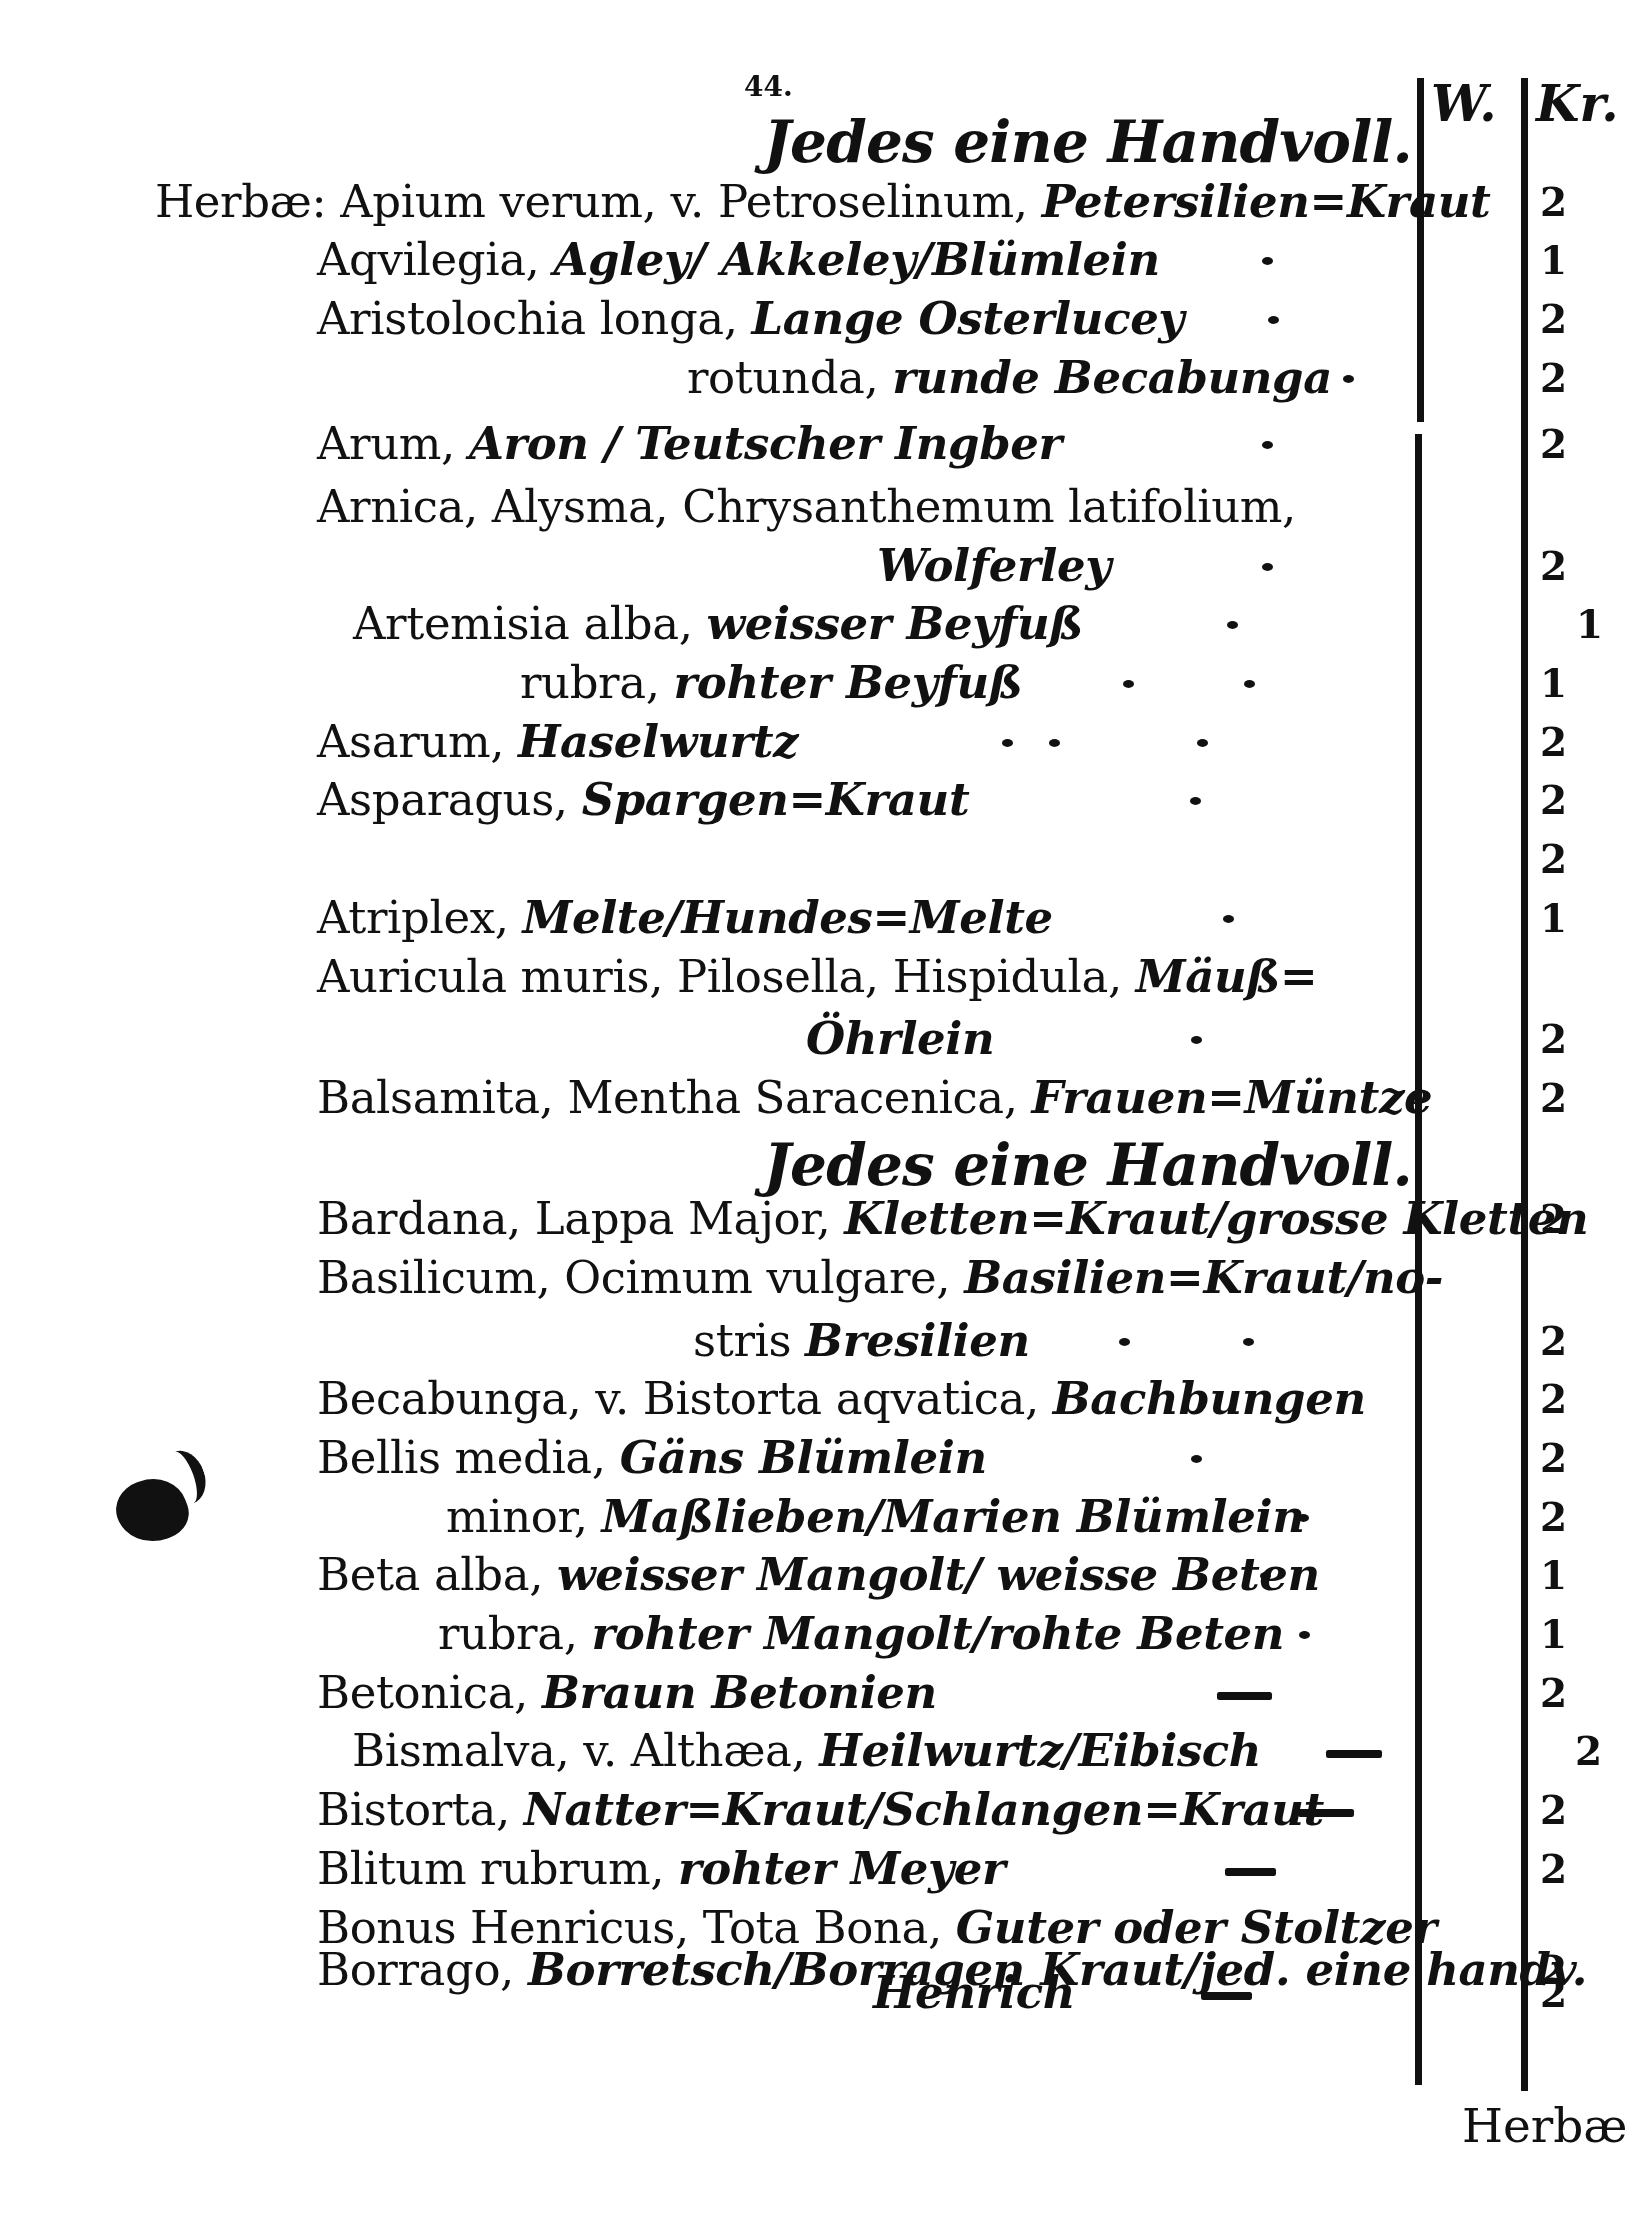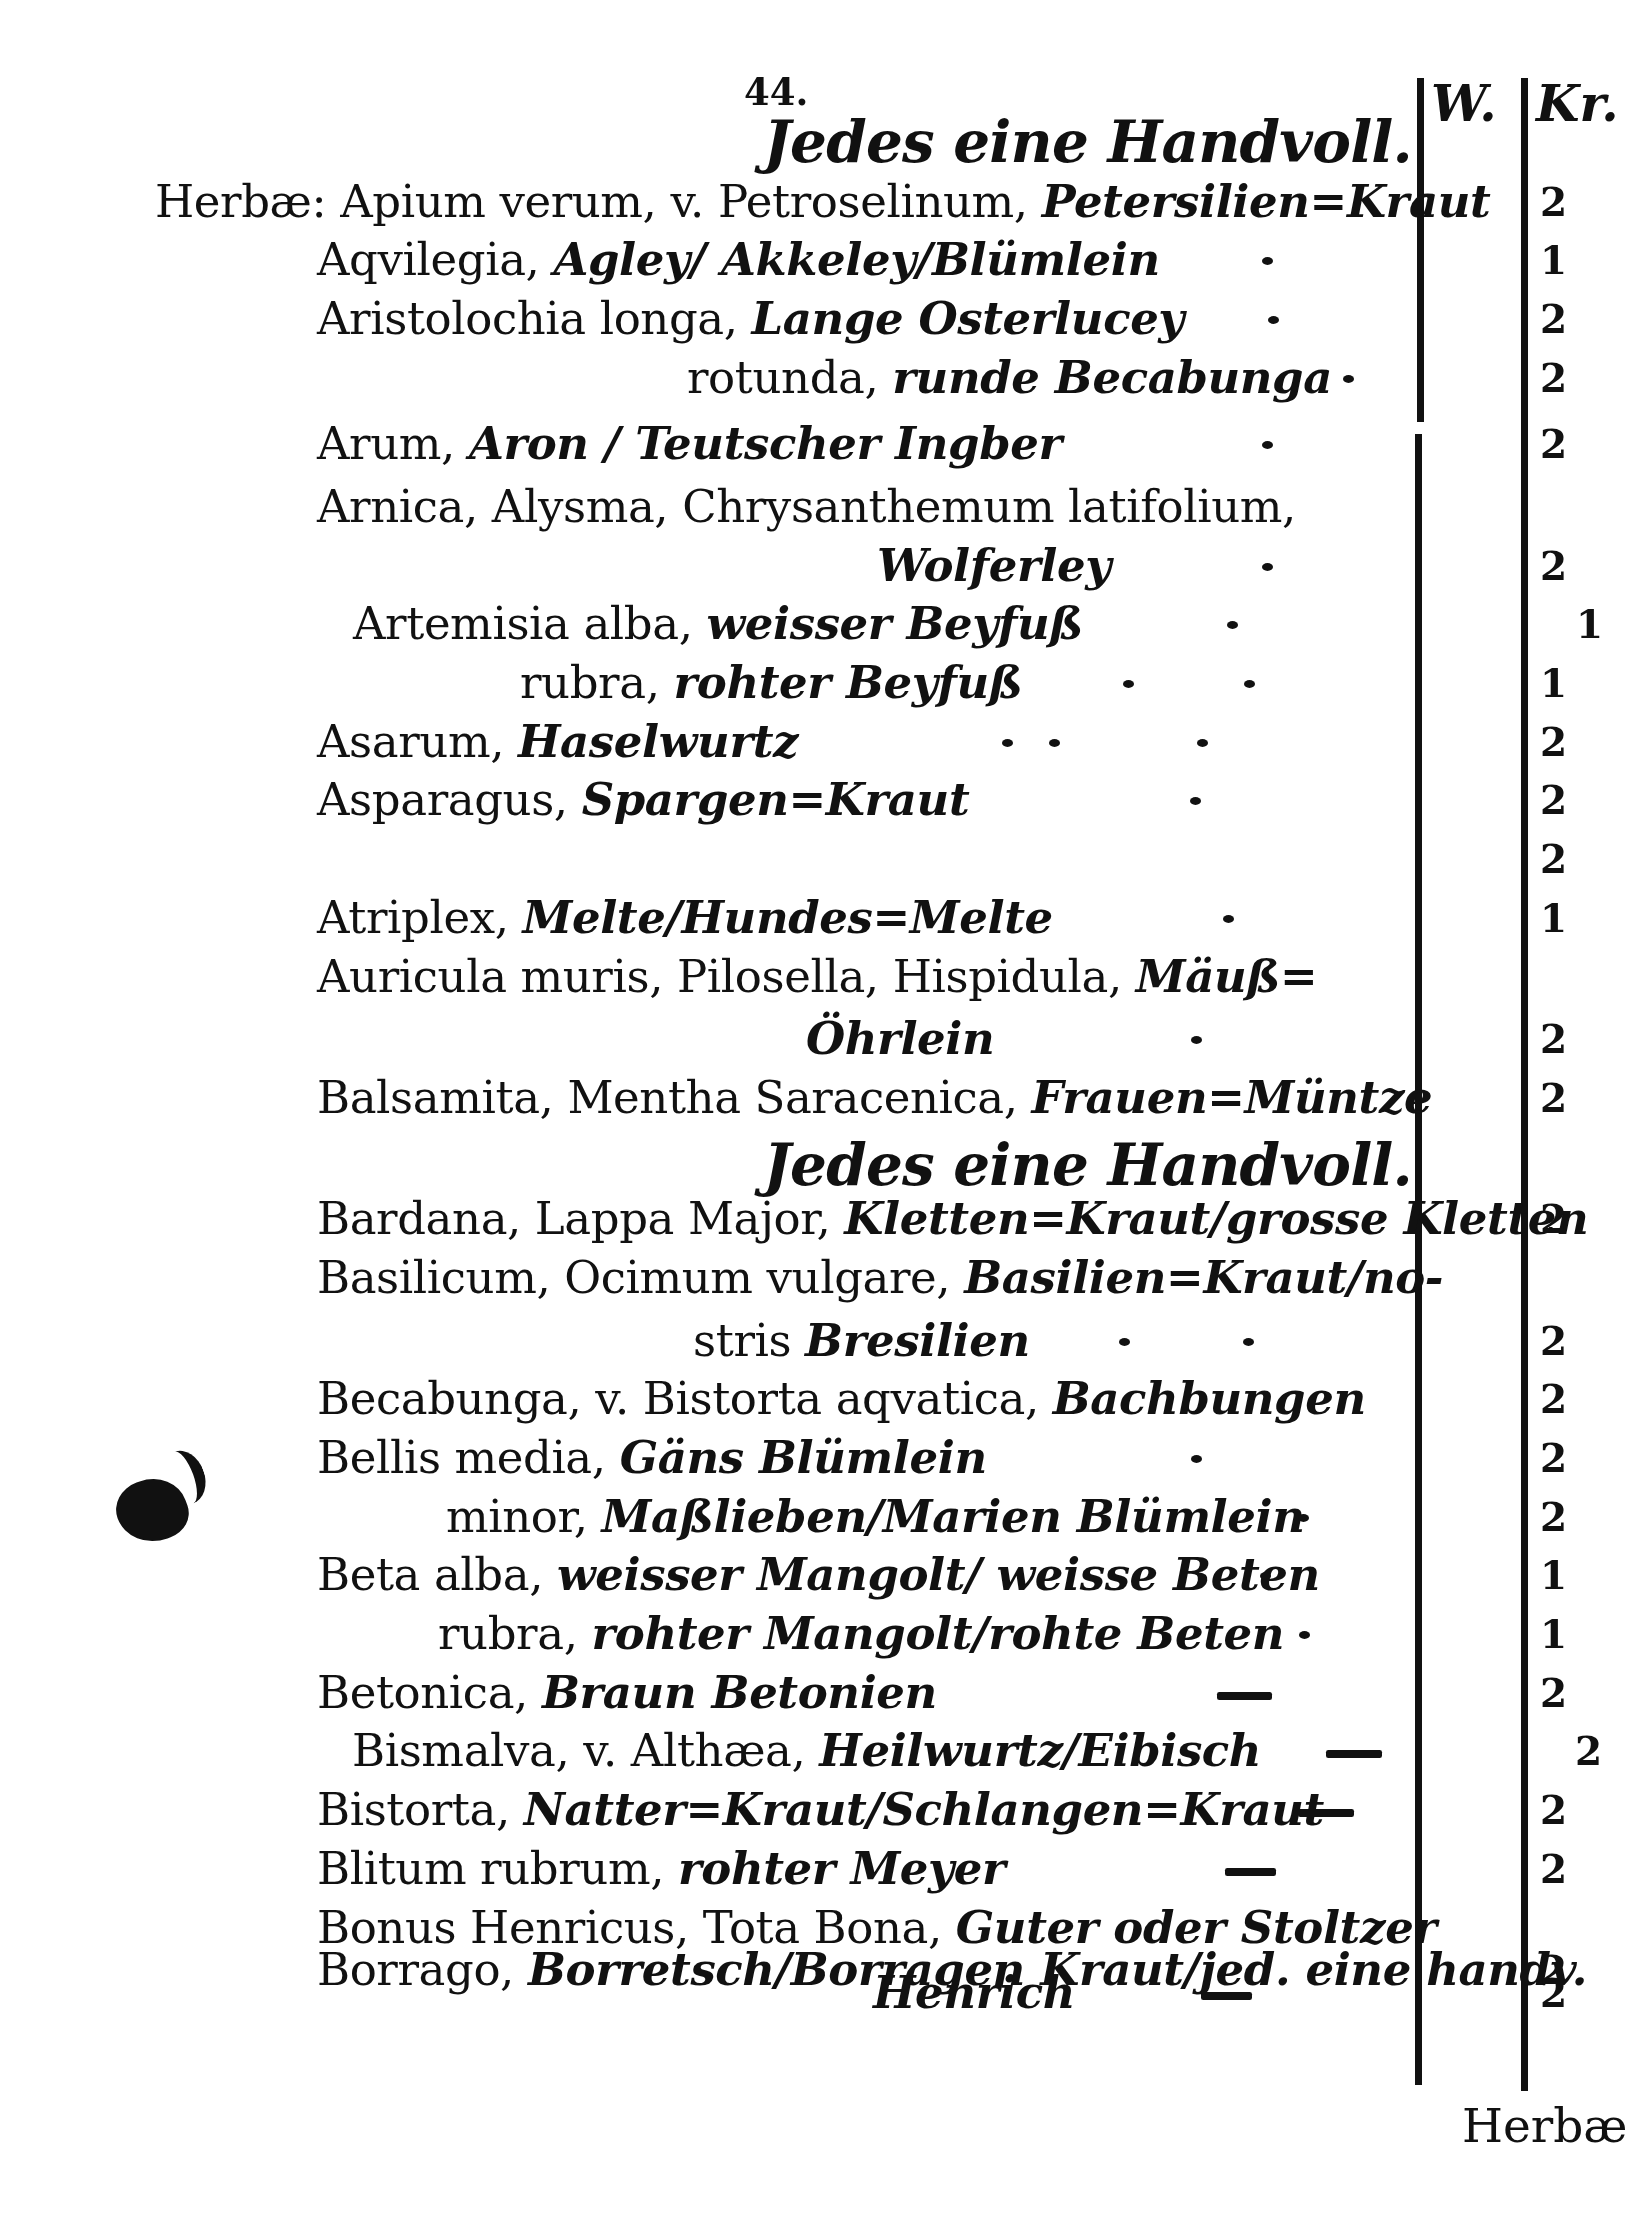--- a/index.html
+++ b/index.html
@@ -1,19 +1,19 @@
 <!DOCTYPE html>
 <html style="font-size:12.5px"><head>
 <meta charset="utf-8">
 <style>
   html, body { margin:0; padding:0; background:#ffffff; }
   body { width:1651px; height:2227px; position:relative; overflow:hidden;
          font-family:"DejaVu Serif", serif; color:#111; }
   .page { position:absolute; left:0; top:0; width:1651px; height:2227px; }
-  .pagenum { position:absolute; left:744px; top:70px; font-size:37px; font-weight:bold; }
+  .pagenum { position:absolute; left:744px; top:70px; font-size:28px; font-weight:bold; }
   .colhead { position:absolute; top:74px; font-size:50px; font-weight:bold; font-family:"DejaVu Serif", serif; font-style:italic; }
   .section-head { position:absolute; right:239px; font-size:58px; font-weight:bold; font-style:italic; letter-spacing:-0.8px; white-space:nowrap; }
   .row { position:absolute; left:0; width:1651px; height:56px; }
   .txt { position:absolute; top:0; font-size:45px; white-space:nowrap; line-height:56px; letter-spacing:-0.4px; }
   .txt .de { font-style:italic; font-weight:bold; }
   .dash { position:absolute; top:27px; height:7.8px; background:#111; border-radius:2.3px; }
   .dot  { position:absolute; top:25px; width:11px; height:7.8px; background:#111; border-radius:50%; }
   .qty { position:absolute; left:1540px; top:0; font-size:39px; font-weight:bold; line-height:56px; }
   .vline { position:absolute; background:#111; width:7px; }
   .catch { position:absolute; left:1462px; top:2098px; font-size:47px;text-align:right; }

